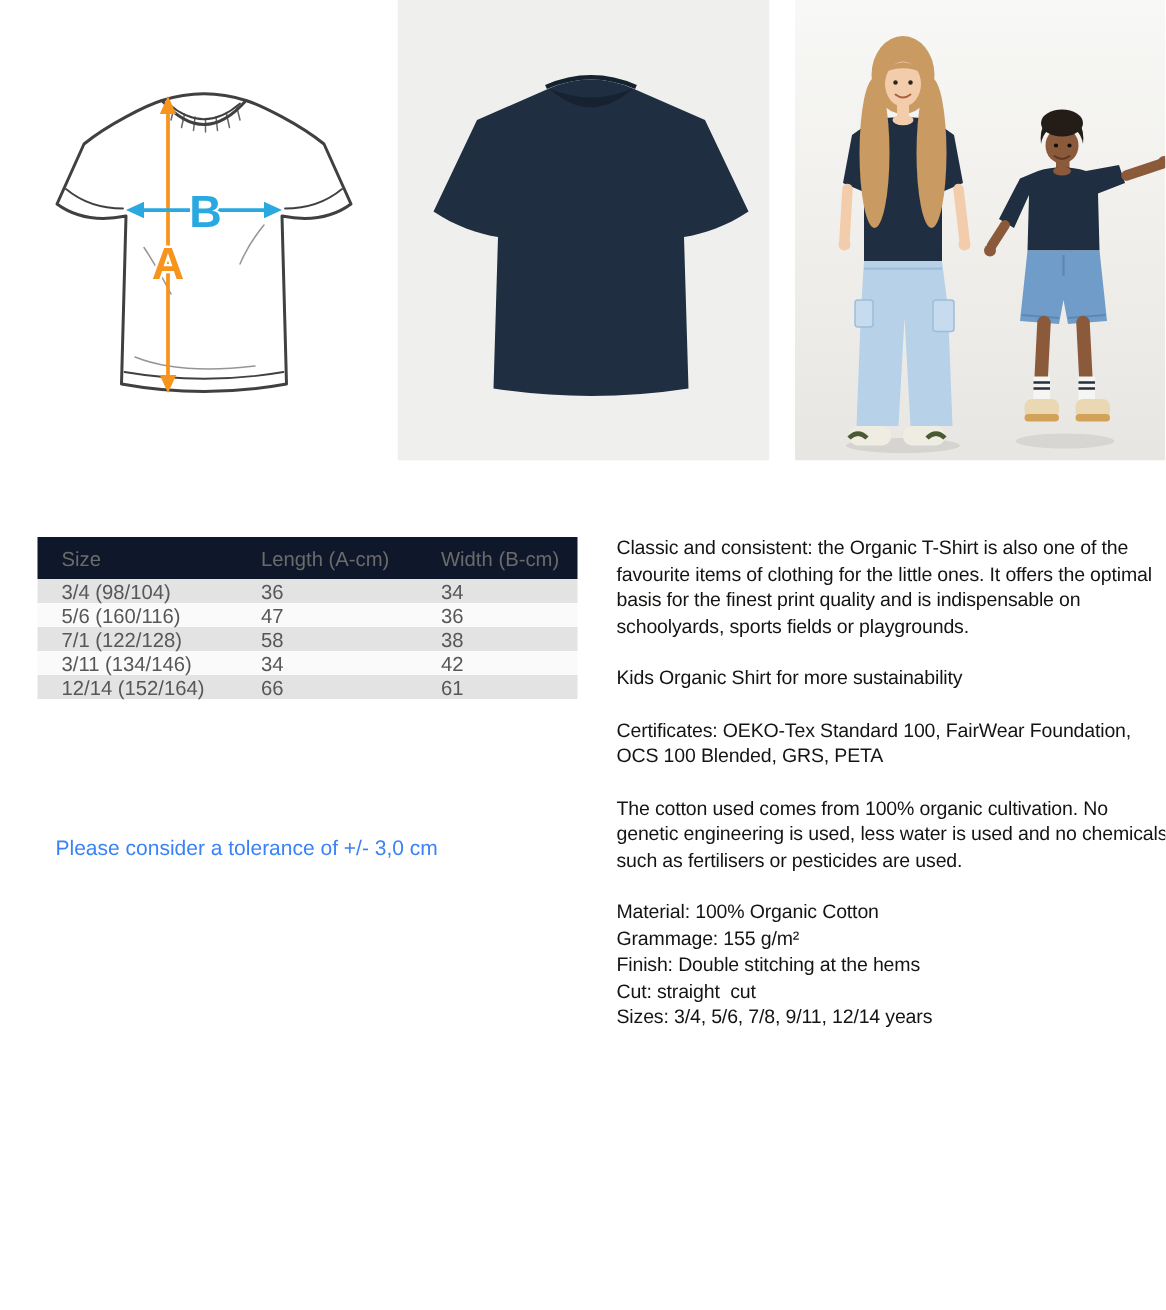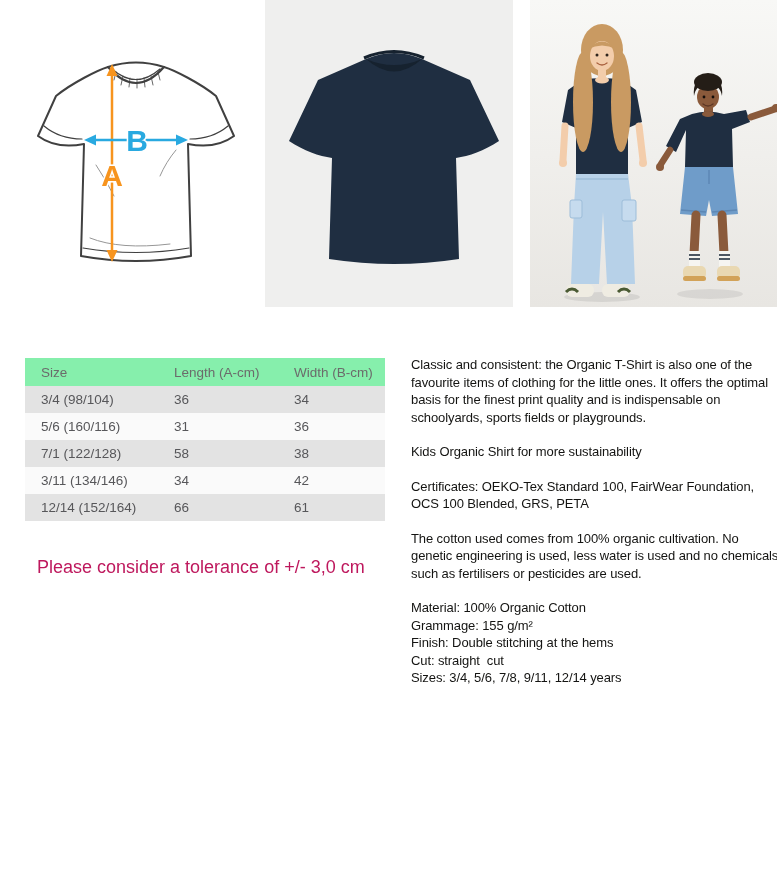--- a/index.html
+++ b/index.html
@@ -9,29 +9,29 @@
 
   
   .fig { position:absolute; top:0; height:307px; }
   .fig svg { display:block; width:100%; height:100%; }
   .fig-diagram { left:0;   width:255px; }
   .fig-product { left:265px; width:248px; }
   .fig-models  { left:530px; width:247px; }
 
   
   .size-table { position:absolute; left:25px; top:358px; width:360px; border-collapse:collapse; table-layout:fixed; }
-  .size-table th, .size-table td { height:27px; padding:0 0 0 16px; text-align:left; font-size:13.5px; font-weight:400; vertical-align:middle; }
+  .size-table th, .size-table td { height:16px; padding:0 0 0 16px; text-align:left; font-size:13.5px; font-weight:400; vertical-align:middle; }
   .size-table col.c1 { width:133px; } .size-table col.c2 { width:120px; } .size-table col.c3 { width:107px; }
-  .size-table thead tr { background:#86efac; }
+  .size-table thead tr { background:#0f172a; }
   .size-table thead th { color:#6b6b6b; height:28px; }
   .size-table tbody td { color:#57575a; }
   .size-table tbody tr:nth-child(odd)  { background:#e3e3e3; }
   .size-table tbody tr:nth-child(even) { background:#fafafa; }
 
-  .tolerance { position:absolute; left:37px; top:557px; font-size:18px; color:#be185d; }
+  .tolerance { position:absolute; left:37px; top:557px; font-size:14px; color:#3b82f6; }
 
   
   .desc { position:absolute; left:411px; top:356px; width:368px; font-size:13px; line-height:17.5px; letter-spacing:-0.1px; color:#141412; }
   .desc p { margin:0 0 17px 0; }
   .desc .spec-line { white-space:pre-wrap; }
 </style>
 </head>
 <body>
 
 <div class="page">
@@ -173,21 +173,21 @@
       </tr>
     </thead>
     <tbody>
       <tr>
         <td>3/4 (98/104)</td>
         <td>36</td>
         <td>34</td>
       </tr>
       <tr>
         <td>5/6 (160/116)</td>
-        <td>31</td>
+        <td>47</td>
         <td>36</td>
       </tr>
       <tr>
         <td>7/1 (122/128)</td>
         <td>58</td>
         <td>38</td>
       </tr>
       <tr>
         <td>3/11 (134/146)</td>
         <td>34</td>

